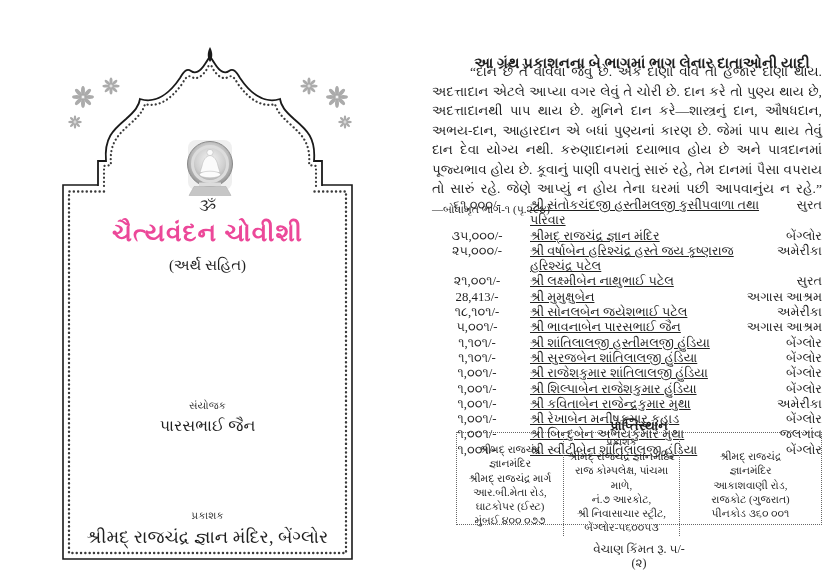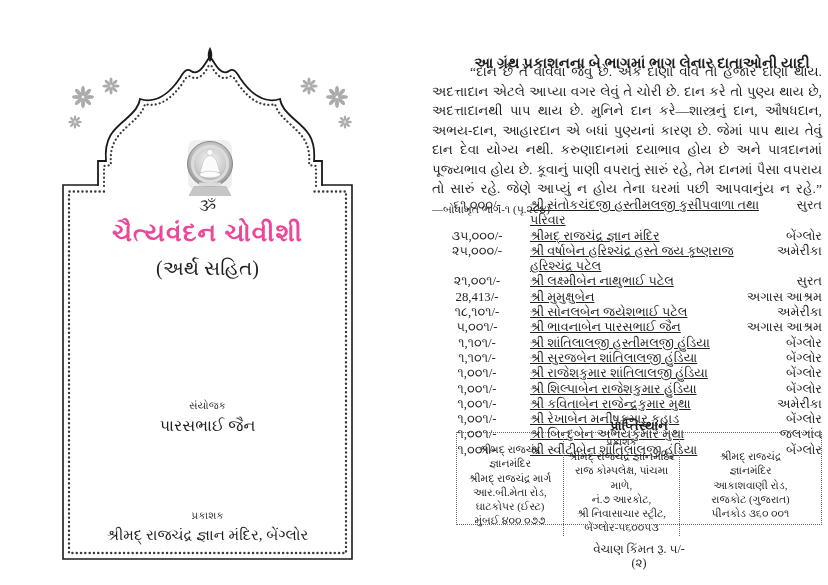--- a/index.html
+++ b/index.html
@@ -4,27 +4,27 @@
 <style>
   html,body{margin:0;padding:0;background:#ffffff;}
   .stage{position:relative;width:828px;height:585px;background:#ffffff;overflow:hidden;
          font-family:"Liberation Serif","DejaVu Sans",serif;color:#1f1f1f;}
   .abs{position:absolute;}
 
   
   .lp-text{position:absolute;left:63px;width:289px;text-align:center;}
   .om{top:197px;font-size:16px;color:#2b2b2b;}
   .book-title{top:219px;font-size:25px;font-weight:bold;letter-spacing:1px;color:#ec4899;margin:0;}
-  .book-sub{top:257px;font-size:20px;}
+  .book-sub{top:257px;font-size:15px;}
   .book-part{top:304px;font-size:15px;letter-spacing:2px;}
   .small-label{font-size:10.5px;color:#333;}
   .compiler-label{top:400px;}
   .compiler-name{top:417px;font-size:16px;}
   .publisher-label{top:510px;}
-  .publisher-name{top:527px;font-size:15px;}
+  .publisher-name{top:527px;font-size:18px;}
 
   
   .rp-heading{left:430px;top:39px;width:392px;text-align:center;font-weight:bold;font-size:15px;}
   .rp-quote{left:432px;top:62px;width:390px;font-size:13.5px;line-height:19.5px;
             text-align:justify;text-indent:38px;margin:0;}
   .rp-quote .attr{font-size:11px;white-space:nowrap;}
   .donor-list{left:450px;top:198px;width:372px;font-size:12.8px;}
   .donor-row{display:flex;line-height:15.3px;align-items:baseline;}
   .donor-row .amt{width:54px;text-align:center;flex:none;}
   .donor-row .nm{flex:1;padding-left:26px;text-decoration:underline;}

